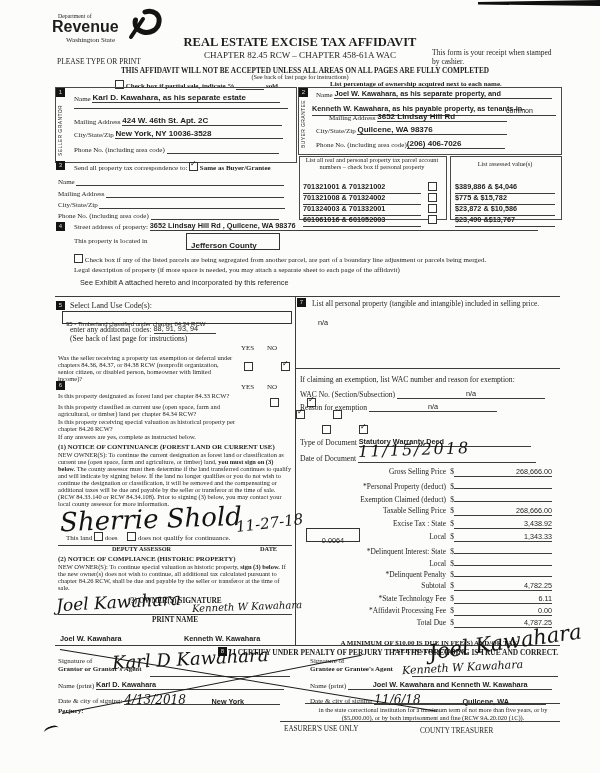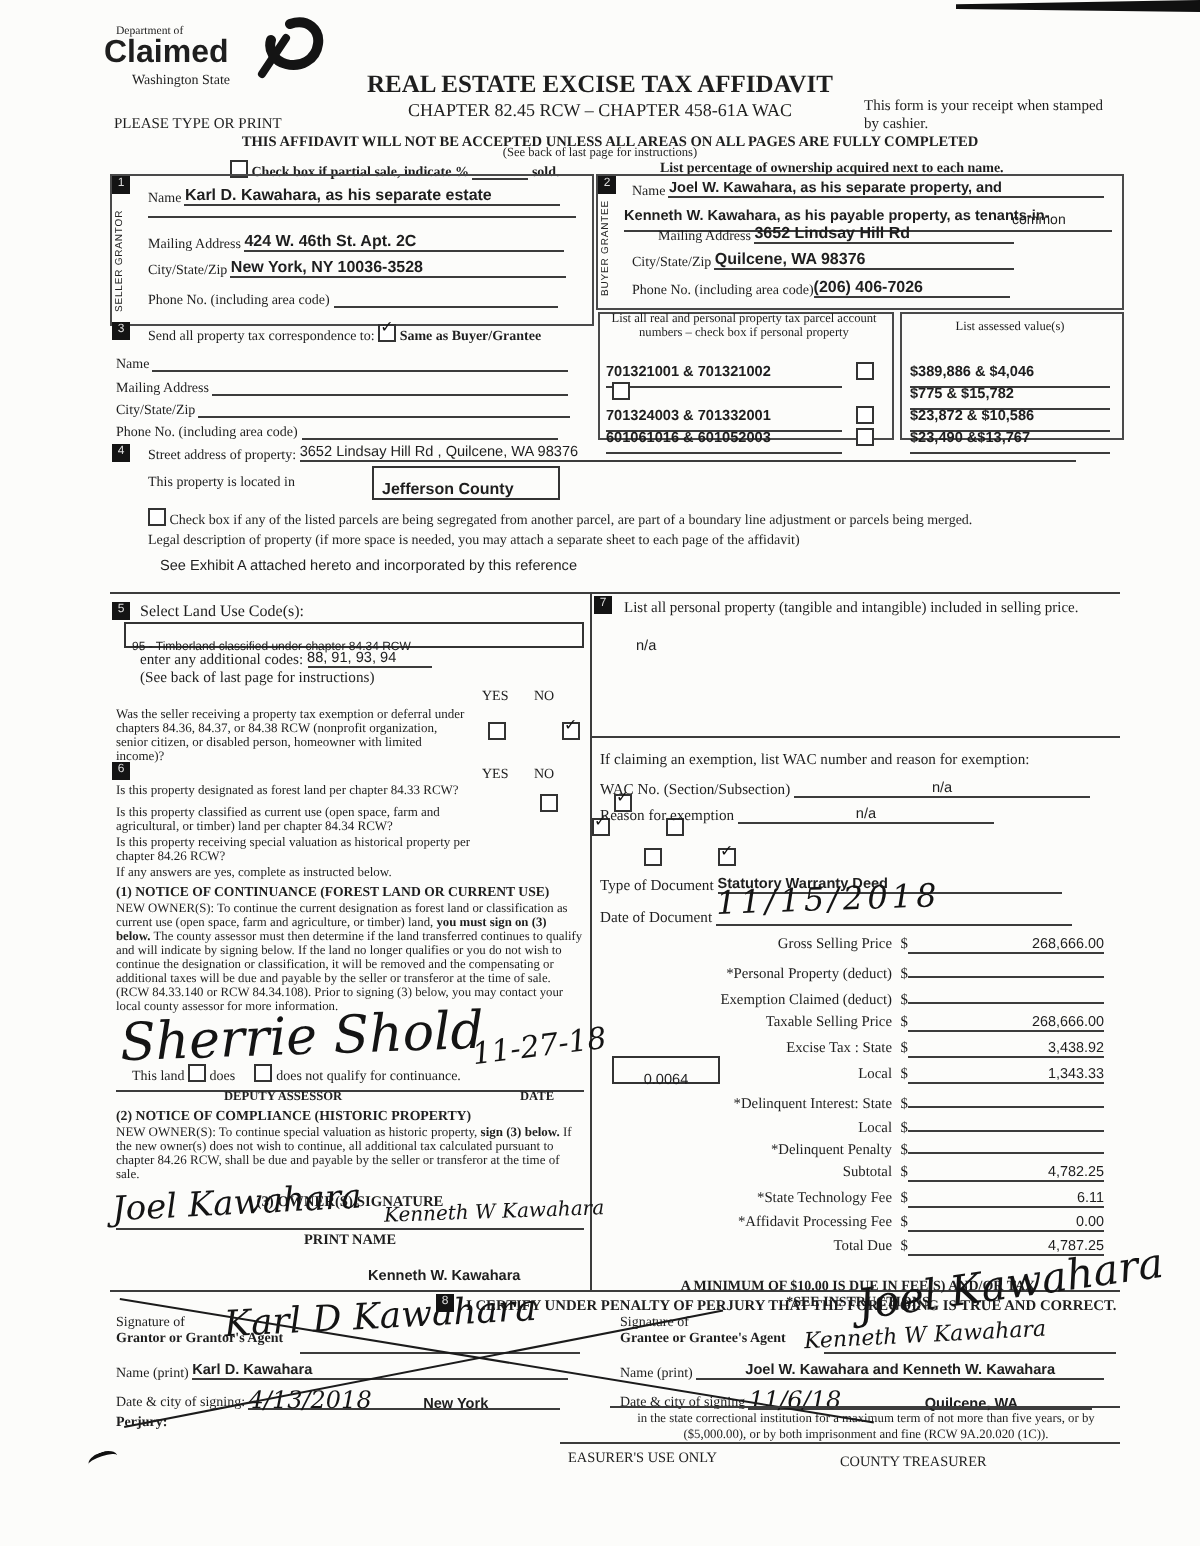--- a/index.html
+++ b/index.html
@@ -40,21 +40,21 @@
 </head>
 <body>
 
 <div class="page">
 
   
   <div class="abs wedge" style="left:478px;top:0;width:122px;height:6px;clip-path:polygon(0 35%,100% 0,100% 100%,0 75%);"></div>
 
   
   <div class="abs small" style="left:58px;top:13px;font-size:5.8px;">Department of</div>
-  <div class="abs bold" style="left:52px;top:18px;font-size:16px;font-family:'Liberation Sans',sans-serif;">Claimed</div>
+  <div class="abs bold" style="left:52px;top:18px;font-size:16px;font-family:'Liberation Sans',sans-serif;">Revenue</div>
   <div class="abs" style="left:66px;top:36px;font-size:7px;">Washington State</div>
   <div class="abs" style="left:126px;top:6px;">
     <svg width="36" height="34" viewBox="0 0 36 34">
       <path d="M19 6 C28 3 34 9 33 16 C32 24 24 28 17 26 C11 24.5 8 19 9.5 14" fill="none" stroke="#141414" stroke-width="5" stroke-linecap="round"></path>
       <path d="M5 31 L17 13" stroke="#141414" stroke-width="4" stroke-linecap="round"></path>
     </svg>
   </div>
   <div class="abs bold ctr" style="left:140px;top:35px;width:320px;font-size:12.5px;text-align:center;">REAL ESTATE EXCISE TAX AFFIDAVIT</div>
   <div class="abs ctr" style="left:140px;top:50px;width:320px;font-size:9px;">CHAPTER 82.45 RCW – CHAPTER 458-61A WAC</div>
   <div class="abs" style="left:57px;top:57px;font-size:7.5px;">PLEASE TYPE OR PRINT</div>
@@ -148,40 +148,41 @@
   <div class="abs box" style="left:299px;top:156px;width:146px;height:62px;"></div>
   <div class="abs box" style="left:450px;top:156px;width:110px;height:62px;"></div>
   <div class="abs ctr small" style="left:301px;top:157px;width:142px;">List all real and personal property tax parcel account numbers – check box if personal property</div>
   <div class="abs ctr small" style="left:452px;top:161px;width:106px;">List assessed value(s)</div>
 
   <div class="abs" style="left:303px;top:175px;">
     <span class="ul" style="width:118px;"><span class="typed sm">701321001 &amp; 701321002</span></span>
     <span class="cb" style="margin-left:3px;"></span>
   </div>
   <div class="abs" style="left:303px;top:186px;">
+    <span class="ul" style="width:118px;"><span class="typed sm">701321008 &amp; 701324002</span></span>
     <span class="cb" style="margin-left:3px;"></span>
   </div>
   <div class="abs" style="left:303px;top:197px;">
     <span class="ul" style="width:118px;"><span class="typed sm">701324003 &amp; 701332001</span></span>
     <span class="cb" style="margin-left:3px;"></span>
   </div>
   <div class="abs" style="left:303px;top:208px;">
     <span class="ul" style="width:118px;"><span class="typed sm">601061016 &amp; 601052003</span></span>
     <span class="cb" style="margin-left:3px;"></span>
   </div>
   <div class="abs ul" style="left:455px;top:175px;width:100px;"><span class="typed sm">$389,886 &amp; $4,046</span></div>
   <div class="abs ul" style="left:455px;top:186px;width:100px;"><span class="typed sm">$775 &amp; $15,782</span></div>
   <div class="abs ul" style="left:455px;top:197px;width:100px;"><span class="typed sm">$23,872 &amp; $10,586</span></div>
   <div class="abs ul" style="left:455px;top:208px;width:100px;"><span class="typed sm">$23,490 &amp;$13,767</span></div>
 
   
   <div class="abs numbox" style="left:56px;top:222px;">4</div>
   <div class="abs lbl" style="left:74px;top:222px;white-space:nowrap;">
     <span>Street address of property:</span>
-    <span class="ul" style="width:388px;"><span class="typed sm" style="font-weight:400;">3652 Lindsay Hill Rd , Quilcene, WA 98376</span></span>
+    <span class="ul" style="width:388px;"><span class="typed sm" style="font-weight:700;">3652 Lindsay Hill Rd , Quilcene, WA 98376</span></span>
   </div>
   <div class="abs lbl" style="left:74px;top:237px;">
     <span>This property is located in</span>
   </div>
   <div class="abs box2" style="left:186px;top:233px;width:92px;height:15px;">
     <span class="typed" style="margin-left:4px;line-height:15px;">Jefferson County</span>
   </div>
   <div class="abs lbl" style="left:74px;top:254px;width:480px;white-space:nowrap;">
     <span class="cb"></span>
     <span>Check box if any of the listed parcels are being segregated from another parcel, are part of a boundary line adjustment or parcels being merged.</span>
@@ -252,20 +253,21 @@
   <div class="abs para bold ctr" style="left:58px;top:555px;width:234px;font-size:6.9px;">(2) NOTICE OF COMPLIANCE (HISTORIC PROPERTY)</div>
   <div class="abs para" style="left:58px;top:563px;width:234px;font-size:6.5px;">
     <span>NEW OWNER(S): To continue special valuation as historic property, </span><span class="bold">sign (3) below.</span><span> If the new owner(s) does not wish to continue, all additional tax calculated pursuant to chapter 84.26 RCW, shall be due and payable by the seller or transferor at the time of sale.</span>
   </div>
 
   <div class="abs bold ctr" style="left:58px;top:596px;width:234px;font-size:7.4px;">(3) OWNER(S) SIGNATURE</div>
   <div class="abs hand" style="left:56px;top:592px;font-size:17px;transform:rotate(-3deg);">Joel Kawahara</div>
   <div class="abs hand" style="left:192px;top:601px;font-size:10px;transform:rotate(-2deg);">Kenneth W Kawahara</div>
   <div class="abs hline" style="left:58px;top:614px;width:234px;"></div>
   <div class="abs bold ctr" style="left:58px;top:616px;width:234px;font-size:7.2px;">PRINT NAME</div>
+  <div class="abs ul" style="left:60px;top:627px;width:112px;"><span class="typed sm">Joel W. Kawahara</span></div>
   <div class="abs ul" style="left:184px;top:627px;width:108px;"><span class="typed sm">Kenneth W. Kawahara</span></div>
 
   
   <div class="abs numbox" style="left:297px;top:298px;">7</div>
   <div class="abs" style="left:312px;top:299px;width:238px;font-size:7.5px;line-height:1.2;">List all  personal property (tangible and intangible) included in selling price.</div>
   <div class="abs typed sm" style="left:318px;top:318px;font-weight:400;">n/a</div>
   <div class="abs" style="left:300px;top:375px;font-size:7.6px;">If claiming an exemption, list WAC number and reason for exemption:</div>
   <div class="abs" style="left:300px;top:389px;font-size:7.6px;white-space:nowrap;">
     <span>WAC No. (Section/Subsection)</span>
     <span class="ul ctr" style="width:148px;"><span class="typed sm" style="font-weight:400;">n/a</span></span>

